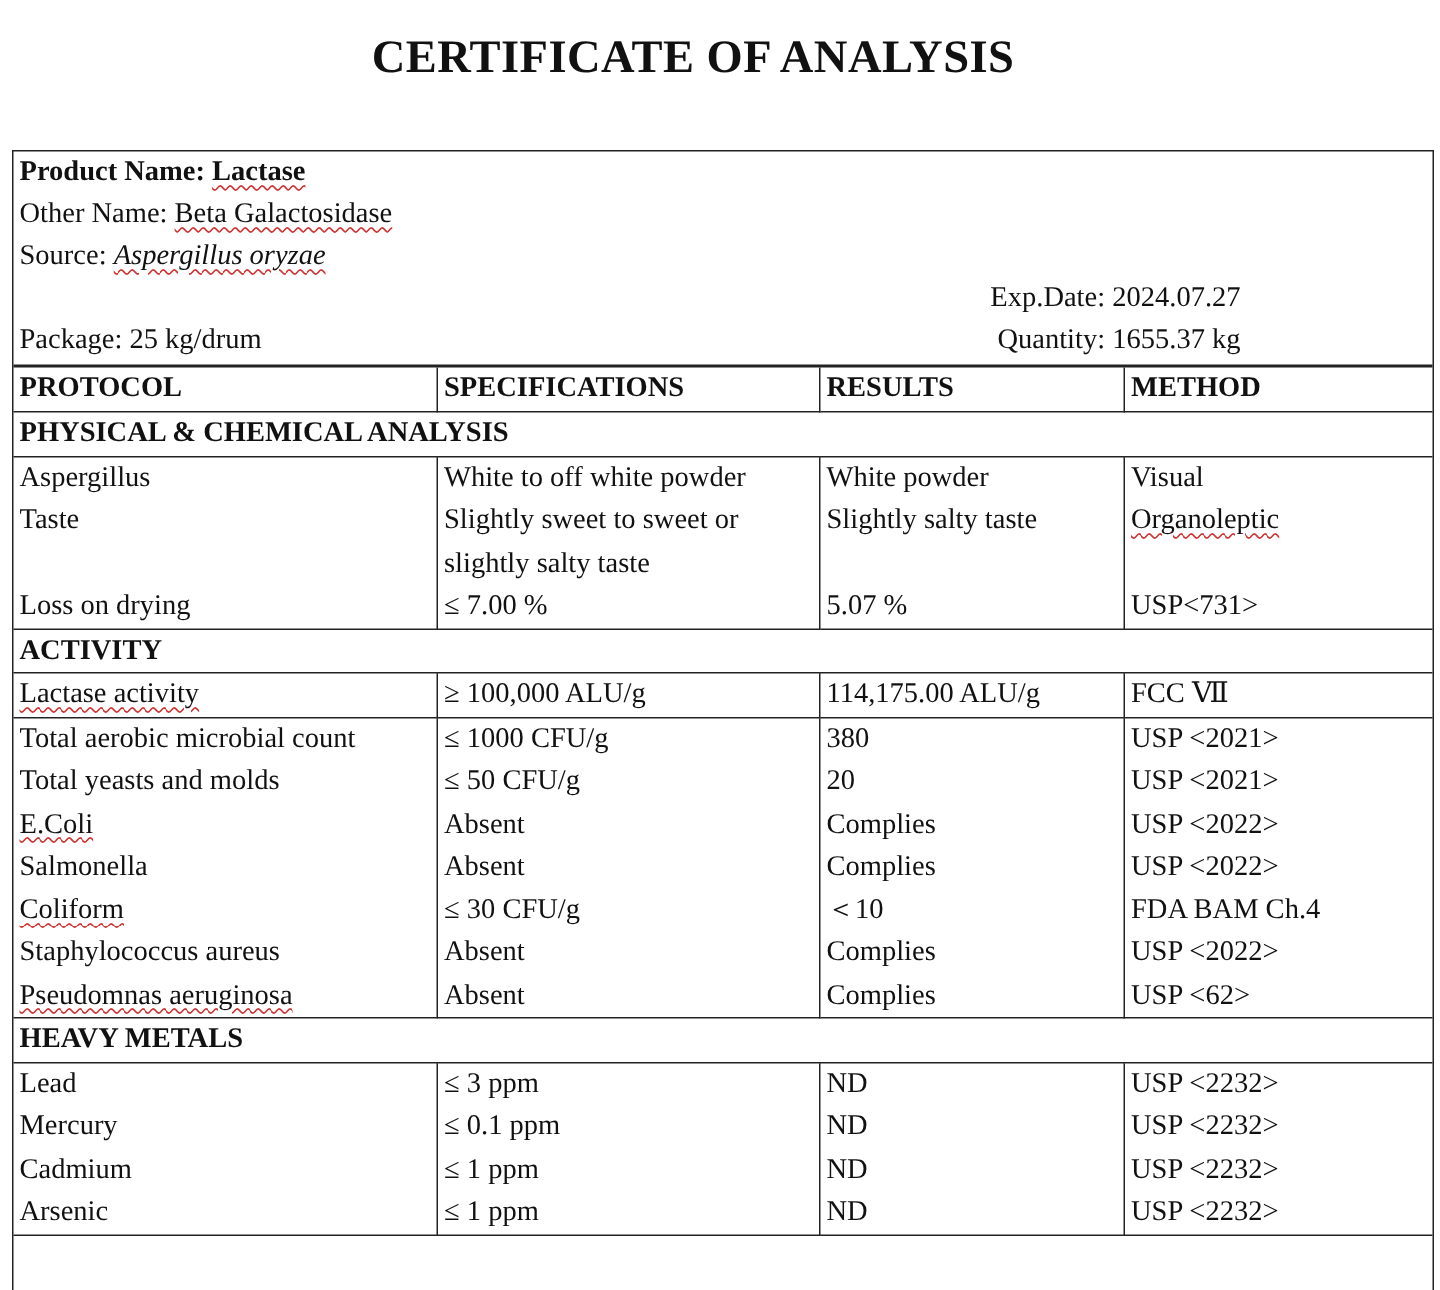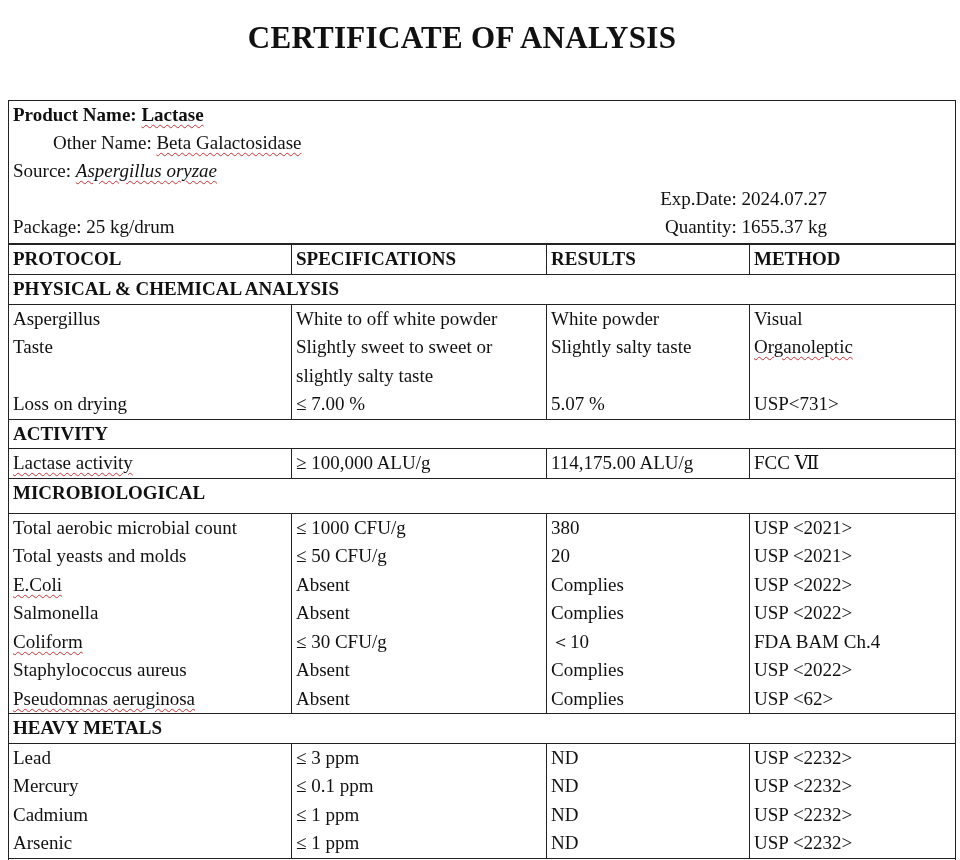--- a/index.html
+++ b/index.html
@@ -28,21 +28,21 @@
 <body>
 
 <div class="title">CERTIFICATE OF ANALYSIS</div>
 
 <div class="sheet">
   <div class="info">
     <div class="line" style="top:0px;font-weight:bold;">
       <span>Product Name:</span>
       <span class="squig">Lactase</span>
     </div>
-    <div class="line" style="top:28px;margin-left:40px;">
+    <div class="line" style="top:28px;">
       <span>Other Name:</span>
       <span class="squig">Beta Galactosidase</span>
     </div>
     <div class="line" style="top:56px;">
       <span>Source:</span>
       <span class="squig ital">Aspergillus oryzae</span>
     </div>
     <div class="line" style="top:112px;">
       <span>Package:</span>
       <span>25 kg/drum</span>
@@ -107,23 +107,20 @@
             <div>≥ 100,000 ALU/g</div>
           </td>
       <td class="c3 cell-block">
             <div>114,175.00 ALU/g</div>
           </td>
       <td class="cell-block">
             <div>FCC  Ⅶ</div>
           </td>
     </tr>
 
-    <tr class="sec">
-      <td colspan="4" style="height:34px;">MICROBIOLOGICAL</td>
-    </tr>
     <tr class="grp">
       <td class="c1 cell-block">
         <div>Total aerobic microbial count</div>
         <div>Total yeasts and molds</div>
         <div><span class="squig">E.Coli</span></div>
         <div>Salmonella</div>
         <div><span class="squig">Coliform</span></div>
         <div>Staphylococcus aureus</div>
         <div><span class="squig">Pseudomnas aeruginosa</span></div>
       </td>

